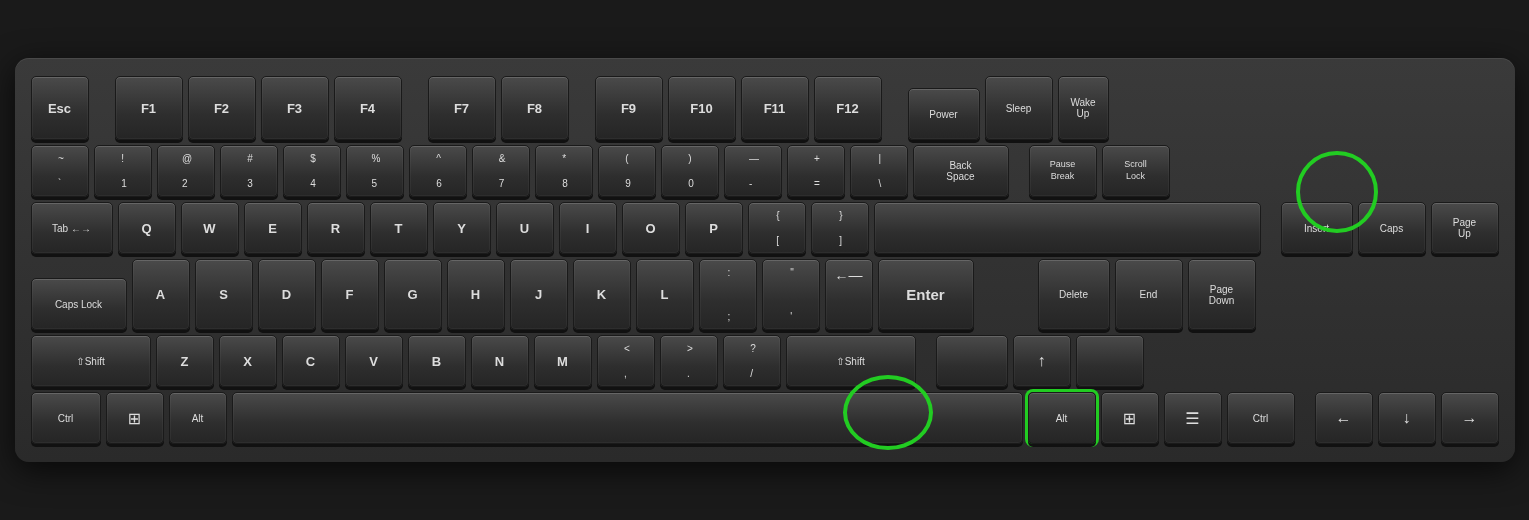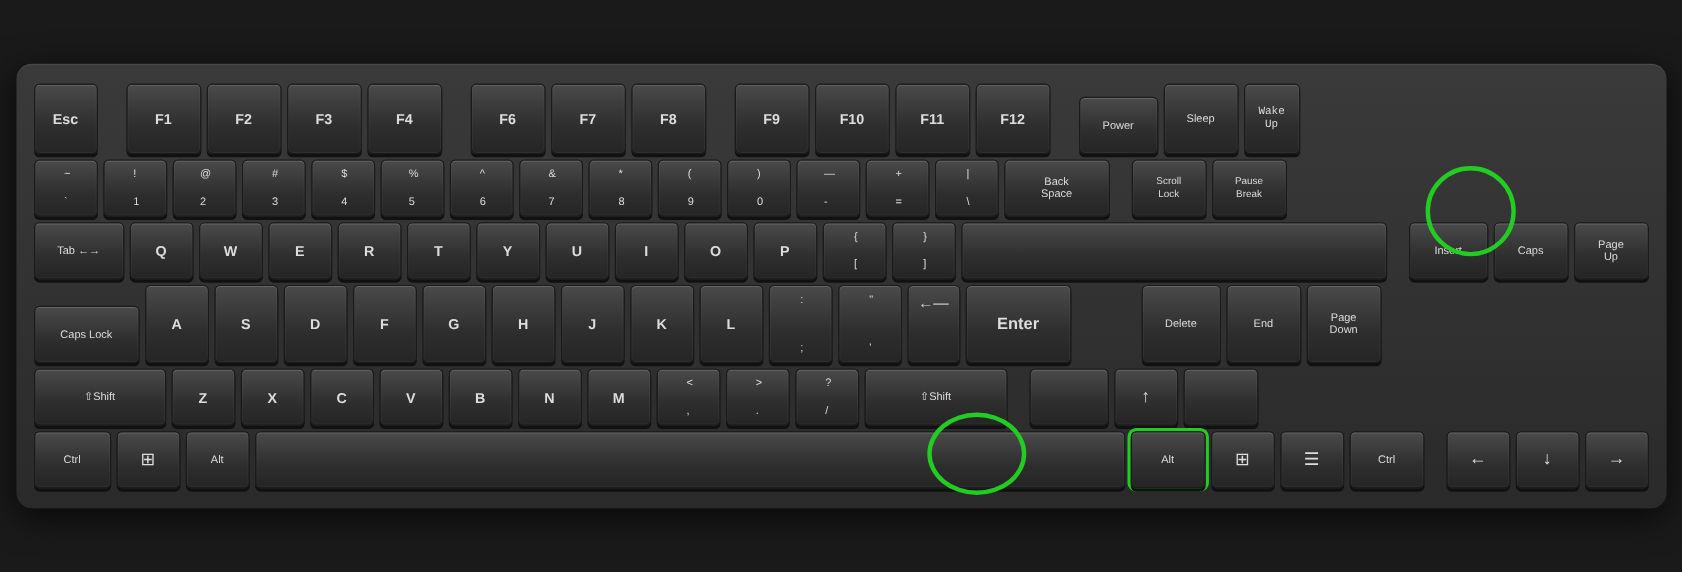--- a/index.html
+++ b/index.html
@@ -90,21 +90,21 @@
       pointer-events: none;
       z-index: 10;
     }
     
     .fn-gap {
       width: 16px;
       flex-shrink: 0;
     }
     .key-power { width: 72px; font-size: 10px; margin-top: 12px; }
     .key-sleep { width: 68px; font-size: 10px; }
-    .key-wakeup { width: 51px; font-size: 10px; font-family: Liberation Mono, monospace; }
+    .key-wakeup { width: 51px; font-size: 10px; }
     .key-prtsc { width: 72px; font-size: 9px; }
     .key-scrlk { width: 68px; font-size: 9px; }
     .key-pause { width: 68px; font-size: 9px; }
     .key-ins { width: 72px; font-size: 10px; }
     .key-home { width: 68px; font-size: 10px; }
     .key-pgup { width: 68px; font-size: 10px; }
     .key-del { width: 72px; font-size: 10px; }
     .key-end { width: 68px; font-size: 10px; }
     .key-pgdn { width: 68px; font-size: 10px; }
     
@@ -137,23 +137,20 @@
         <span class="main-label">F2</span>
       </div>
     <div class="key key-fn">
         <span class="main-label">F3</span>
       </div>
     <div class="key key-fn">
         <span class="main-label">F4</span>
       </div>
     <div class="fn-gap"></div>
     <div class="key key-fn">
-        <span class="main-label">F6</span>
-      </div>
-    <div class="key key-fn">
         <span class="main-label">F7</span>
       </div>
     <div class="key key-fn">
         <span class="main-label">F8</span>
       </div>
     <div class="fn-gap"></div>
     <div class="key key-fn">
         <span class="main-label">F9</span>
       </div>
     <div class="key key-fn">
@@ -252,22 +249,22 @@
     </div>
     <div class="key key-standard">
       <div class="key-dual">
           <span class="top-label">|</span>
           <span class="bottom-label">\</span>
         </div>
     </div>
     <div class="key key-backspace" style="font-size:10px;">Back<br>Space</div>
 
     <div style="width:10px;flex-shrink:0;"></div>
+    <div class="key key-pause" style="font-size:9px;text-align:center;line-height:1.3;">Pause<br>Break</div>
     <div class="key key-scrlk" style="font-size:9px;text-align:center;line-height:1.3;">Scroll<br>Lock</div>
-    <div class="key key-pause" style="font-size:9px;text-align:center;line-height:1.3;">Pause<br>Break</div>
   </div>
 
   <div class="row">
     <div class="key key-tab" style="font-size:10px;">Tab ←→</div>
     <div class="key key-standard">
         <span class="main-label">Q</span>
       </div>
     <div class="key key-standard">
         <span class="main-label">W</span>
       </div>

